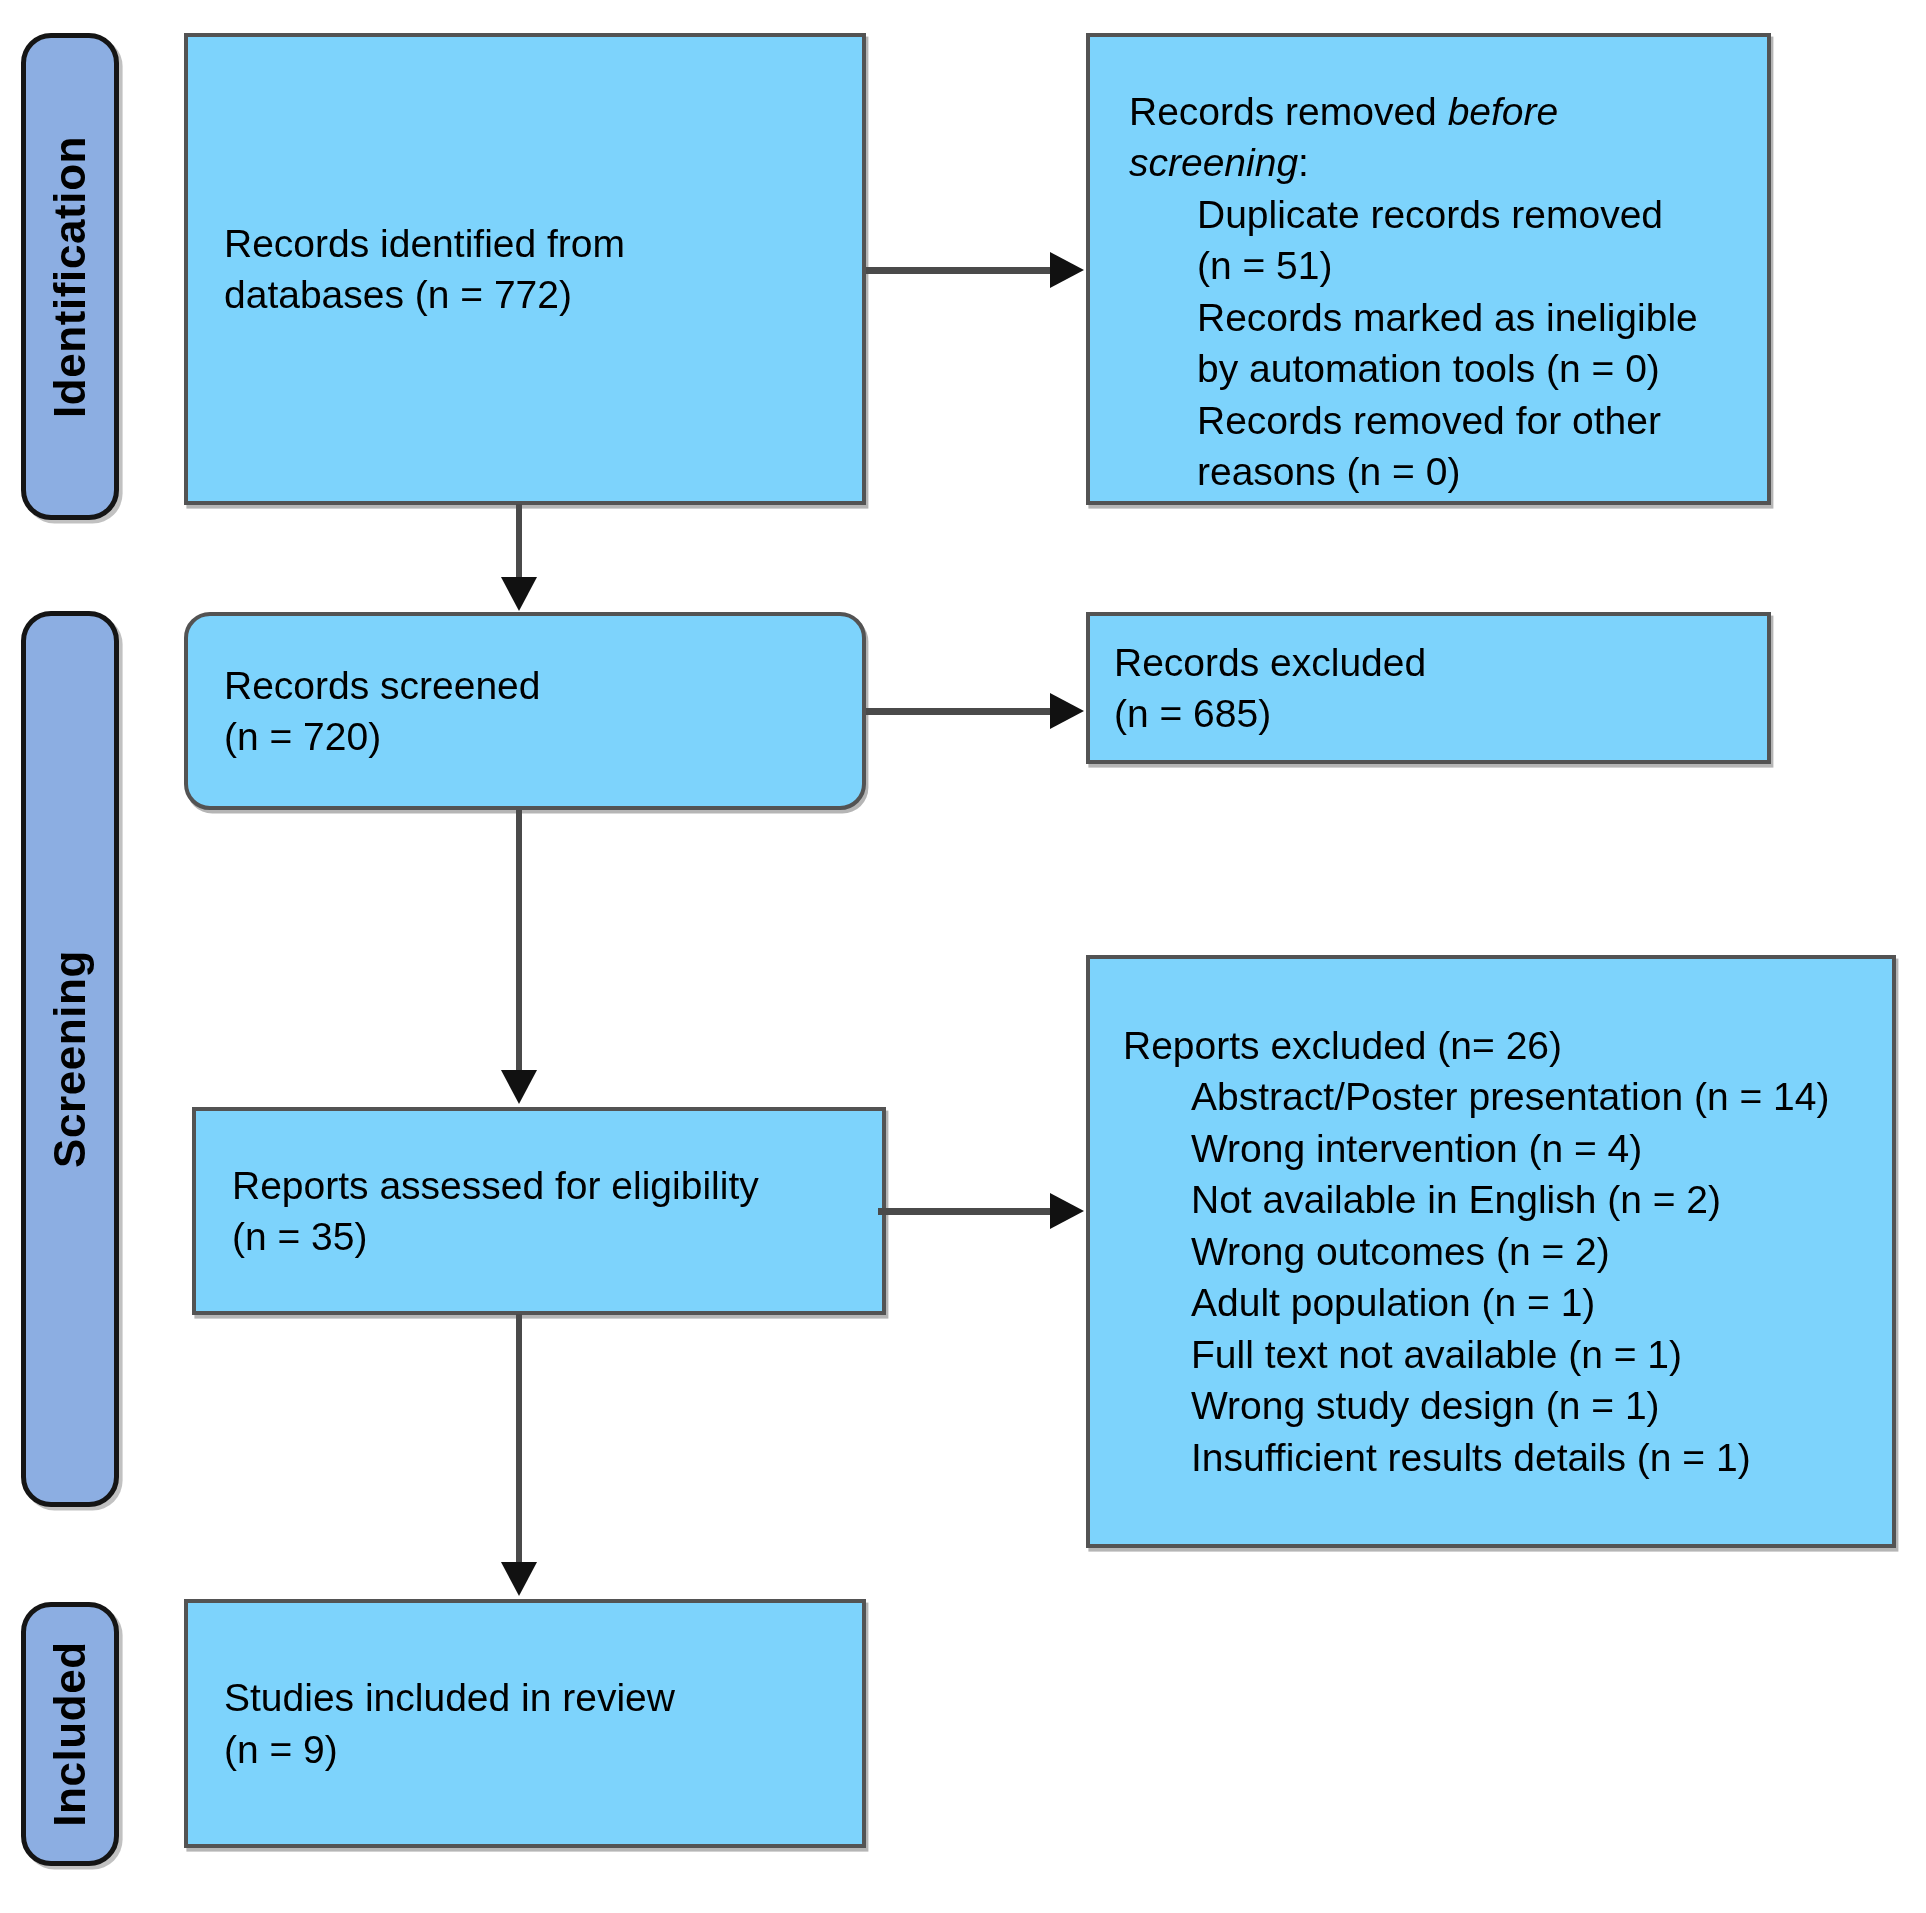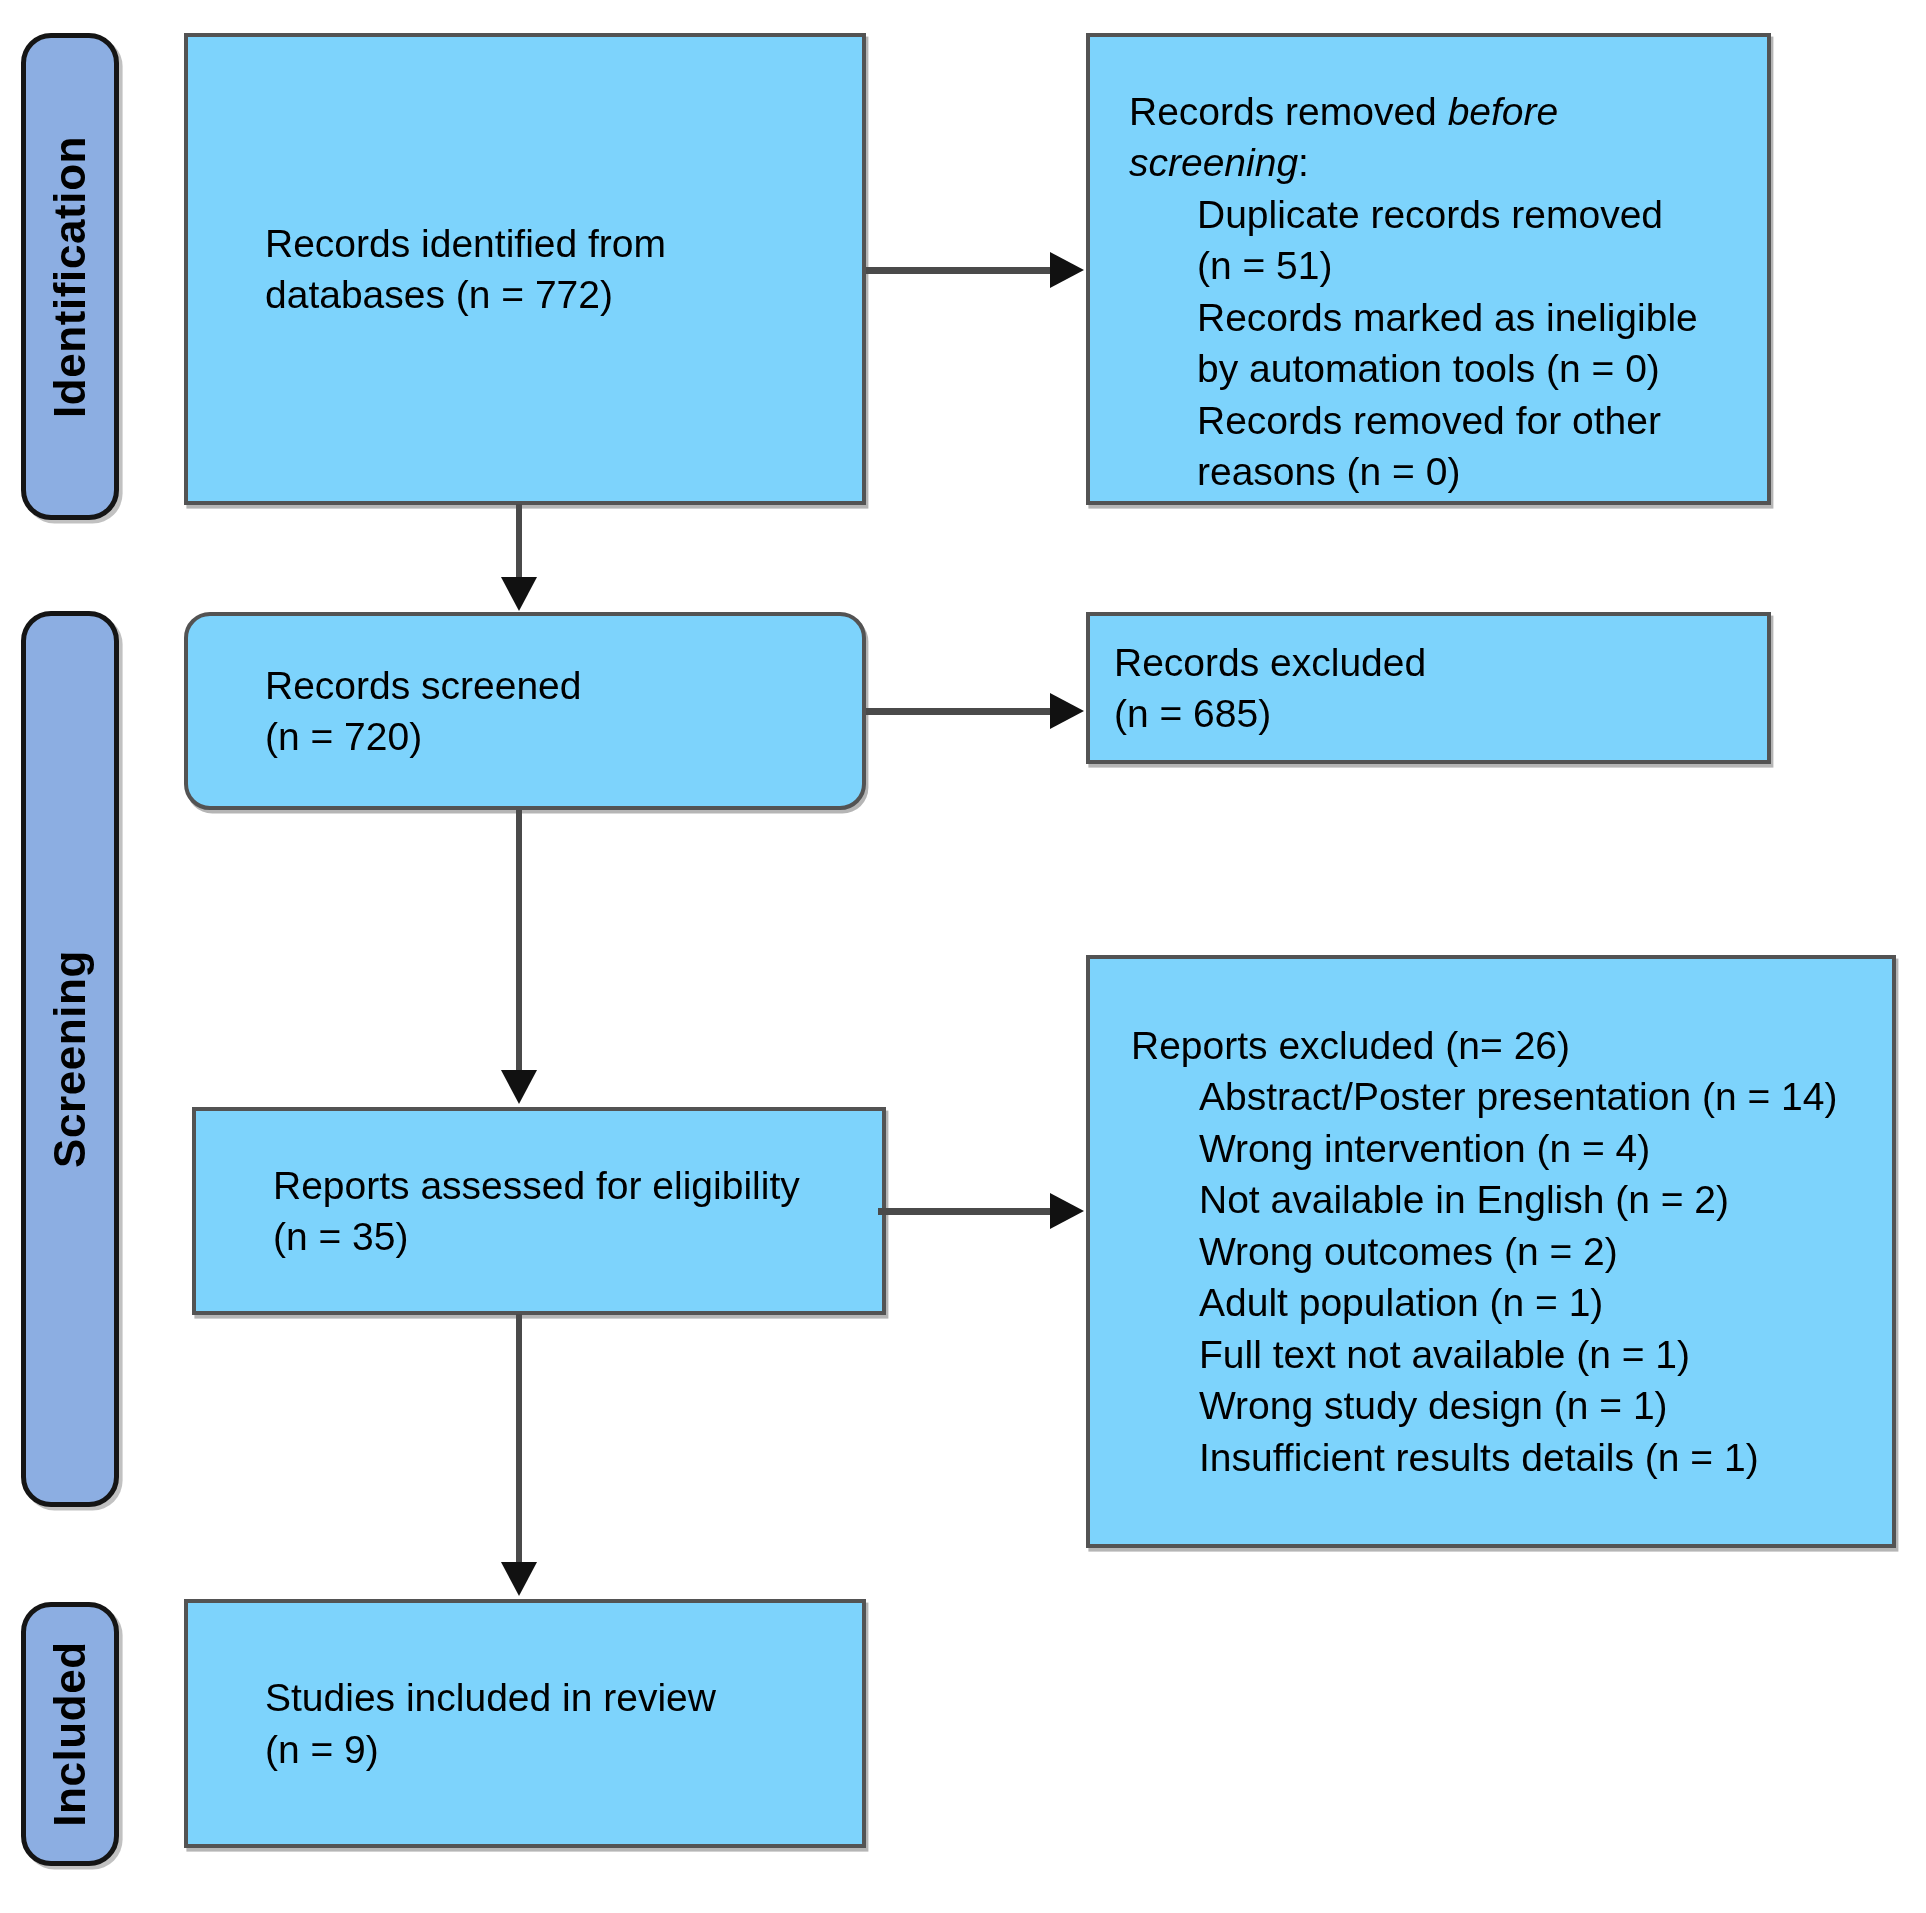--- a/index.html
+++ b/index.html
@@ -60,33 +60,32 @@
     box-sizing: border-box;
     box-shadow: 2.4px 3.6px 0 #b5b5b5;
     font-size: 39px;
     line-height: 1.32;
     color: var(--text);
   }
   .box.vcenter {
     display: flex;
     flex-direction: column;
     justify-content: center;
-    padding-left: 41px;
   }
   .box .inner { padding-left: 36px; padding-right: 18px; }
 
   #box-identified { left: 184px;  top: 33px;   width: 682px; height: 472px; }
   #box-removed    { left: 1086px; top: 33px;   width: 685px; height: 472px;
                     padding: 49px 47px 0 39px; }
   #box-screened   { left: 184px;  top: 612px; width: 682px; height: 198px; border-radius: 26px; }
   #box-excluded-records { left: 1086px; top: 612px; width: 685px; height: 152px;
                     padding-left: 24px; padding-right: 24px; }
   #box-assessed   { left: 184px;  top: 1107px; width: 694px; height: 208px; margin-left: 8px; }
   #box-excluded-reports { left: 1086px; top: 955px; width: 810px; height: 593px;
-                    padding-right: 18px; }
+                    padding-left: 33px; padding-right: 18px; }
   #box-included-studies { left: 184px;  top: 1599px; width: 682px; height: 249px; }
 
   .item { margin-left: 68px; }
   i { font-style: italic; }
 
   
   .hline, .vline { position: absolute; background: var(--arrow-line); }
   .head-right {
     position: absolute; width: 0; height: 0;
     border-top: 18px solid transparent;

